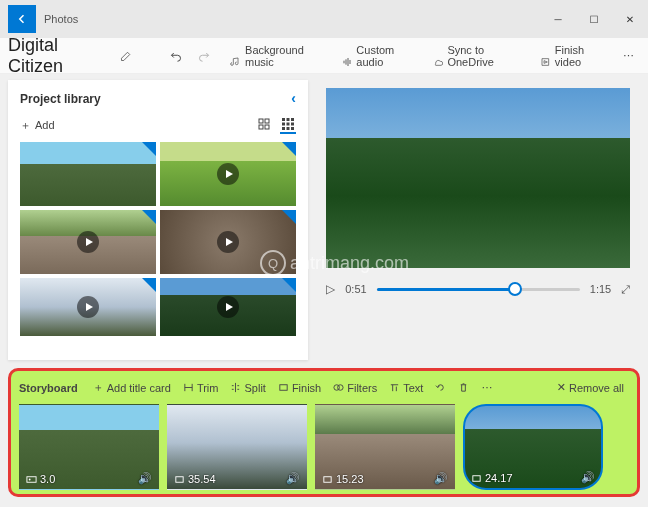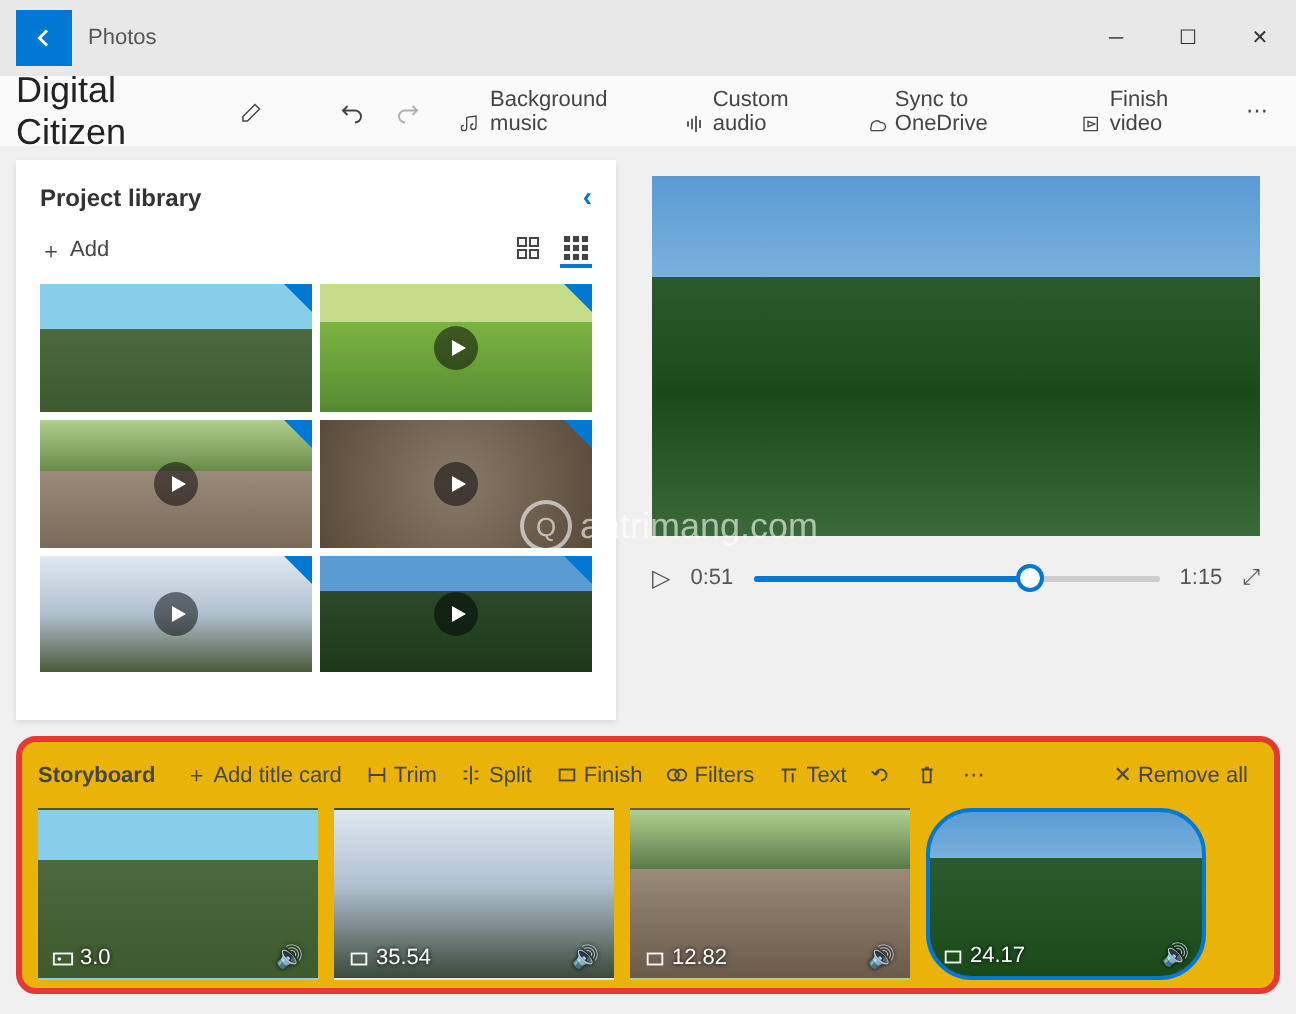--- a/index.html
+++ b/index.html
@@ -37,21 +37,21 @@
 .thumb.img6 { background: linear-gradient(180deg,#5a9bd4 0%,#5a9bd4 30%,#2a4a2a 30%,#1a3a1a 100%); }
 .preview { flex: 1; padding: 14px 18px 0 18px; display: flex; flex-direction: column; }
 .pimg { width: 100%; height: 180px; background: linear-gradient(180deg,#5a9bd4 0%,#7ab0dc 28%,#2d5a2d 28%,#1a4a1a 60%,#3a6a3a 100%); position: relative; }
 .pctrl { display: flex; align-items: center; gap: 10px; margin-top: 14px; font-size: 11px; color: #555; }
 .pplay { cursor: pointer; font-size: 12px; }
 .ptime { font-size: 11px; }
 .pslider { flex: 1; height: 3px; background: #ccc; position: relative; border-radius: 2px; }
 .pfilled { position: absolute; left: 0; top: 0; height: 100%; width: 68%; background: #0078d4; border-radius: 2px; }
 .phandle { position: absolute; left: 68%; top: 50%; transform: translate(-50%,-50%); width: 14px; height: 14px; border-radius: 50%; background: #fff; border: 2px solid #0078d4; }
 .pexpand { cursor: pointer; }
-.story-wrap { margin: 8px; border: 3px solid #e53935; border-radius: 10px; padding: 6px 8px 4px 8px; background: #eab308; }
+.story-wrap { margin: 8px; border: 3px solid #e53935; border-radius: 10px; padding: 6px 8px 4px 8px; background: #bef264; }
 .story-tb { display: flex; align-items: center; font-size: 11px; color: #444; gap: 2px; margin-bottom: 6px; flex-wrap: nowrap; }
 .story-tb .lbl { font-weight: 600; margin-right: 8px; }
 .sbtn { display: flex; align-items: center; gap: 3px; padding: 3px 5px; cursor: pointer; white-space: nowrap; }
 .sbtn svg { width: 11px; height: 11px; }
 .clips { display: flex; gap: 8px; }
 .clip { width: 140px; height: 86px; position: relative; border: 1px solid transparent; }
 .clip.sel { border: 2px solid #0078d4; }
 .clip .dur { position: absolute; bottom: 4px; left: 6px; color: #fff; font-size: 11px; display: flex; align-items: center; gap: 3px; text-shadow: 0 0 2px #000; }
 .clip .snd { position: absolute; bottom: 4px; right: 6px; color: #fff; font-size: 11px; text-shadow: 0 0 2px #000; }
 .clip.c1 { background: linear-gradient(180deg,#87ceeb 0%,#87ceeb 30%,#4d6a3d 30%,#3d5a2d 100%); }
@@ -267,21 +267,21 @@
           </svg>
           <span>35.54</span>
         </span>
       <span class="snd">🔊</span>
     </div>
     <div class="clip c3">
       <span class="dur">
           <svg width="11" height="11" viewBox="0 0 12 12">
             <rect x="2" y="3" width="8" height="6" stroke="#fff" fill="none"></rect>
           </svg>
-          <span>12.82</span>
+          <span>15.23</span>
         </span>
       <span class="snd">🔊</span>
     </div>
     <div class="clip c4 sel">
       <span class="dur">
           <svg width="11" height="11" viewBox="0 0 12 12">
             <rect x="2" y="3" width="8" height="6" stroke="#fff" fill="none"></rect>
           </svg>
           <span>24.17</span>
         </span>

